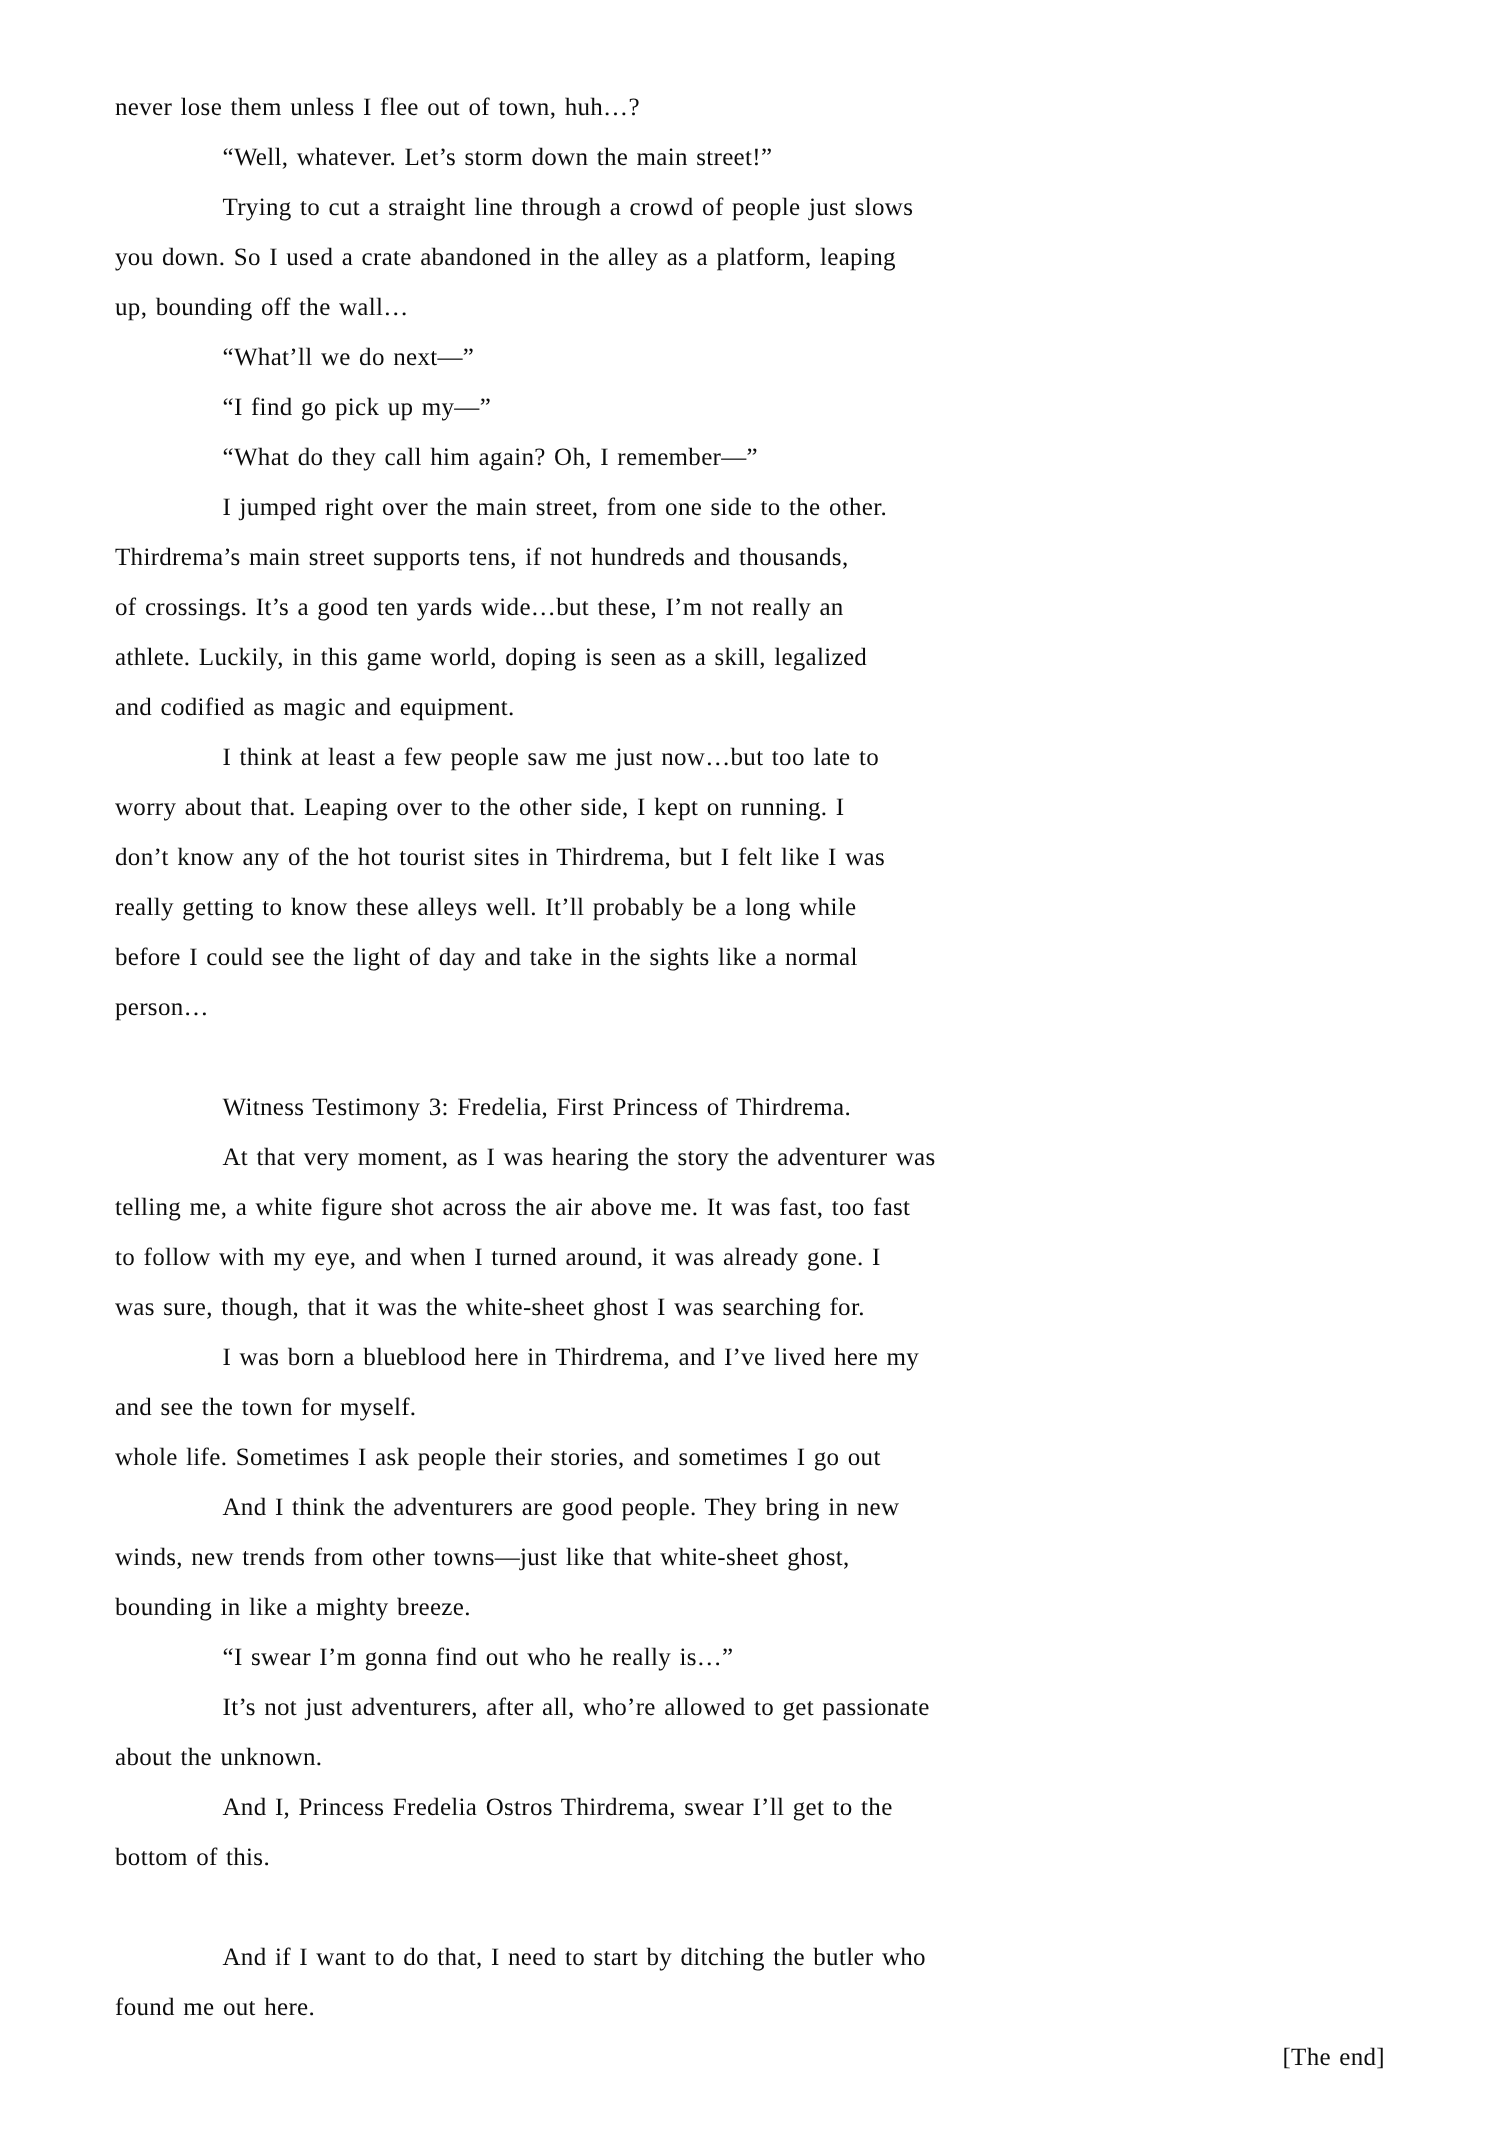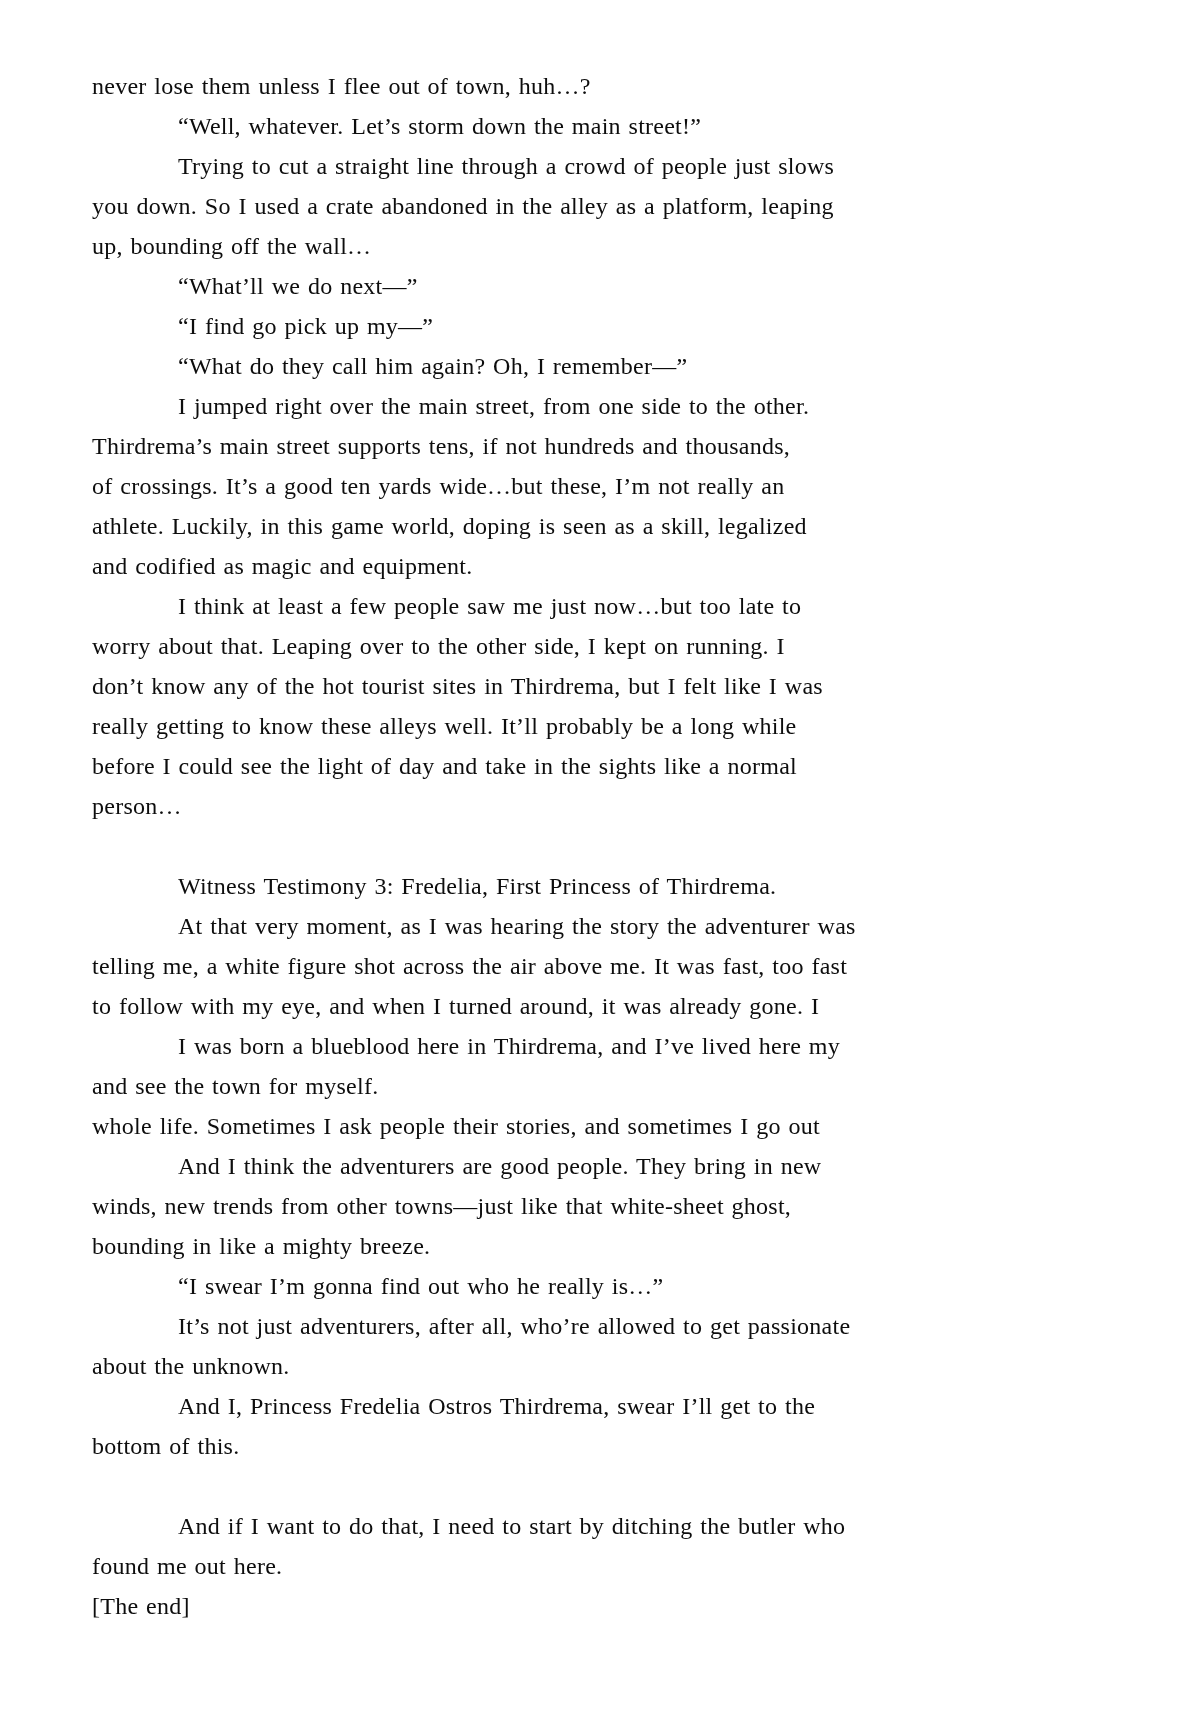--- a/index.html
+++ b/index.html
@@ -14,35 +14,35 @@
     box-sizing: border-box;
     background: #ffffff;
     padding: 66px 92px 0 92px;
     overflow: hidden;
   }
   .text-col {
     width: 1016px;
   }
   .line {
     font-family: "Liberation Serif", "DejaVu Serif", serif;
-    font-size: 24px;
+    font-size: 20px;
     line-height: 40px;
     color: #0d0d0d;
     white-space: nowrap;
     letter-spacing: 0.25px;
     word-spacing: 1.5px;
   }
   .line.indented {
     padding-left: 86px;
   }
   .spacer {
     height: 40px;
   }
   .end-line {
-    text-align: left;
+    text-align: right;
   }
 </style>
 </head>
 <body>
 
 <div class="page">
   <div class="text-col" style="color: rgb(13, 13, 13);">
       <div class="paragraph">
         <div class="line">never lose them unless I flee out of town, huh…?</div>
       </div>
@@ -79,20 +79,21 @@
         <div class="line">person…</div>
       </div>
       <div class="spacer"></div>
       <div class="paragraph">
         <div class="line indented">Witness Testimony 3: Fredelia, First Princess of Thirdrema.</div>
       </div>
       <div class="paragraph">
         <div class="line indented">At that very moment, as I was hearing the story the adventurer was</div>
         <div class="line">telling me, a white figure shot across the air above me. It was fast, too fast</div>
         <div class="line">to follow with my eye, and when I turned around, it was already gone. I</div>
+        <div class="line">was sure, though, that it was the white-sheet ghost I was searching for.</div>
       </div>
       <div class="paragraph">
         <div class="line indented">I was born a blueblood here in Thirdrema, and I’ve lived here my</div>
         <div class="line">and see the town for myself.</div>
         <div class="line">whole life. Sometimes I ask people their stories, and sometimes I go out</div>
       </div>
       <div class="paragraph">
         <div class="line indented">And I think the adventurers are good people. They bring in new</div>
         <div class="line">winds, new trends from other towns—just like that white-sheet ghost,</div>
         <div class="line">bounding in like a mighty breeze.</div>

